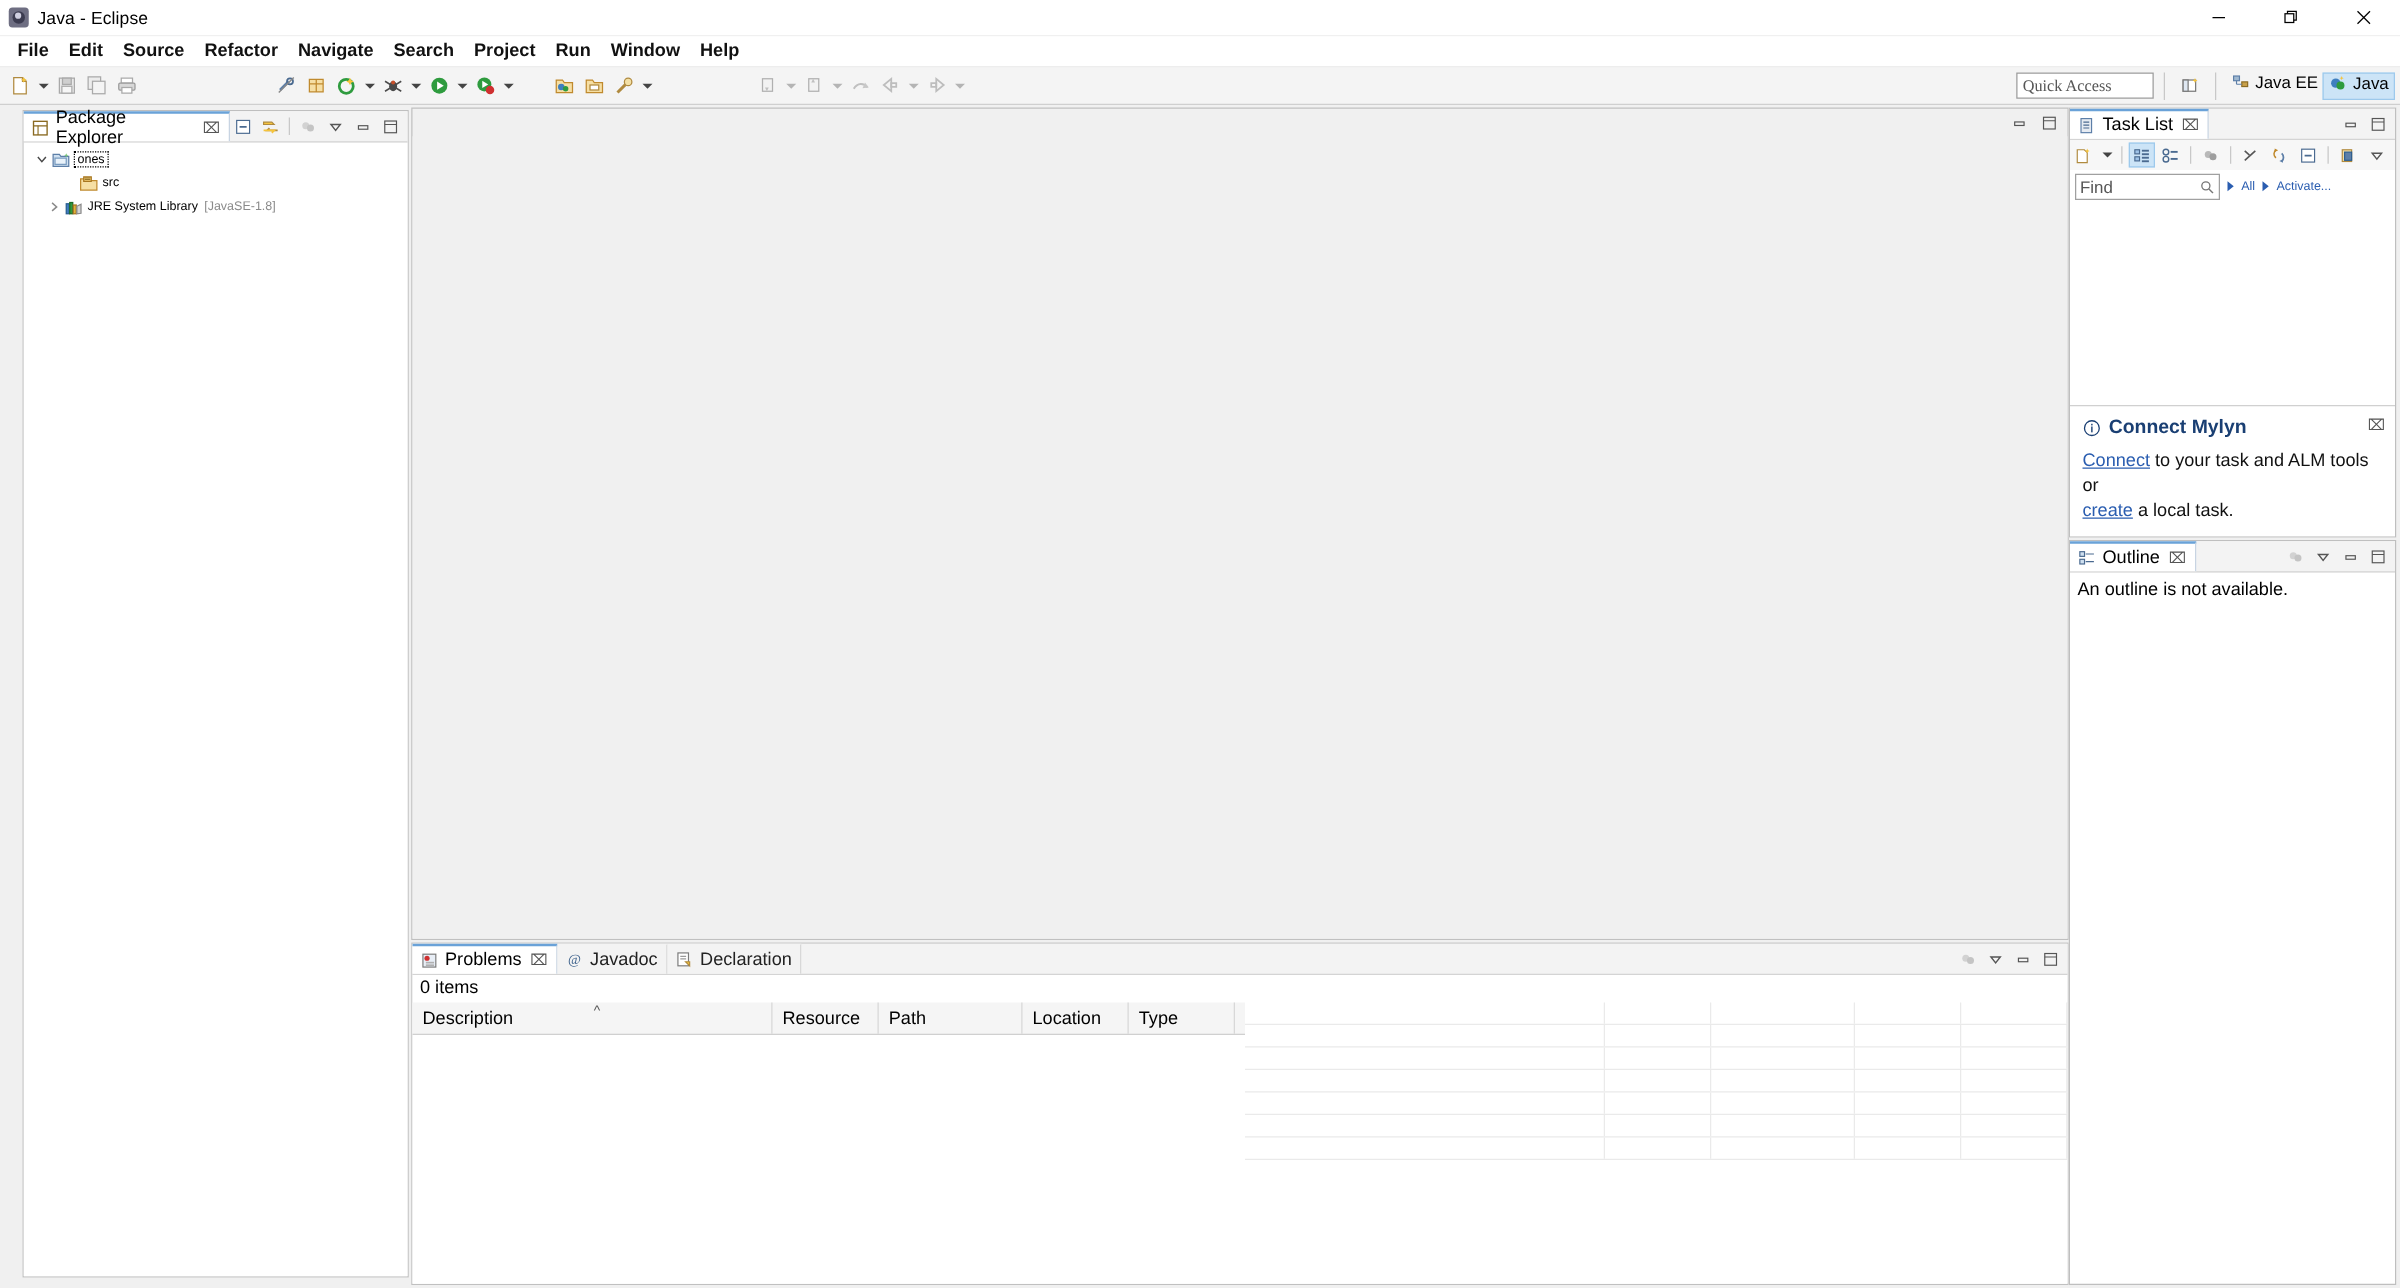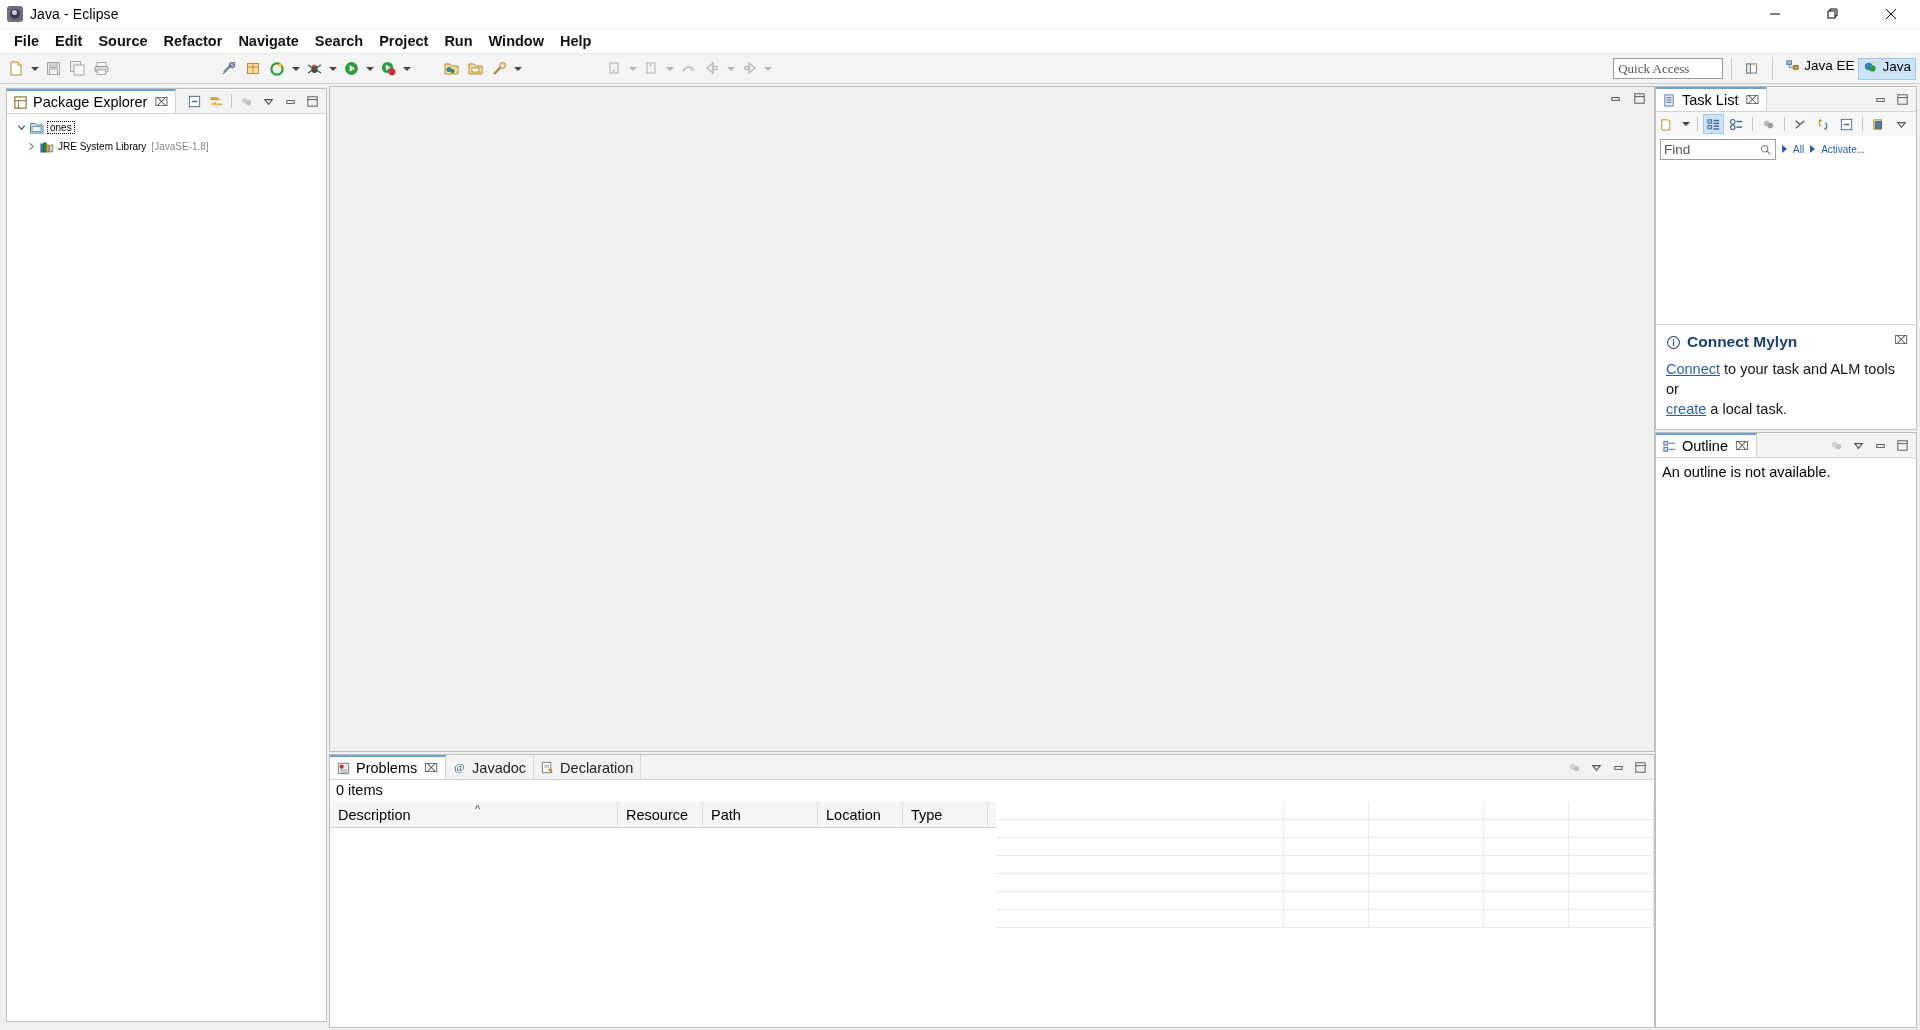--- a/index.html
+++ b/index.html
@@ -85,21 +85,21 @@
   }
   .persp-btn.active { background:#cce4f7; border:1px solid #9dc9ec; }
 
   
   #main { display:flex; height: calc(1030px - 29px - 25px - 30px); }
 
   
   #left-col { width: 479px; display:flex; flex-direction:column; padding: 2px 2px 2px 2px; }
   #pkg-view {
     flex:1; display:flex; flex-direction:column;
-    border:1px solid #bfbfbf; background:#fff; margin: 2px 0 6px 4px;
+    border:1px solid #bfbfbf; background:#fff; margin: 2px 0 6px 16px;
   }
   .view-tabrow {
     height: 25px; display:flex; align-items:stretch;
     background:#f3f3f3; border-bottom:1px solid #d4d4d4; position:relative;
   }
   .view-tab {
     display:flex; align-items:center; gap:5px; padding: 0 7px 0 6px;
     background:#fff; border-right:1px solid #c8d4e2;
     border-top: 2px solid #6aa2d8;
     font-size: 14.5px; color:#000;
@@ -479,20 +479,30 @@
               </svg>
           </span>
           <svg class="ic" width="16" height="16" viewBox="0 0 16 16">
             <path d="M1.5 3.5h5l1.2 1.6H14v8H1.5z" fill="#cfe0f0" stroke="#5d7fa8"></path>
             <path d="M3 6.5h9v5H3z" fill="#e9f2fa" stroke="#7a9cc0"></path>
             <path d="M12 2.5l.5 1.2 1.2.5-1.2.5-.5 1.2-.5-1.2-1.2-.5 1.2-.5z" fill="#7ac47a"></path>
           </svg>
           <span class="tree-label sel-dotted">ones</span>
         </div>
 
+        <div class="tree-row" style="padding-left:28px;">
+          <span class="twisty"></span>
+          <svg class="ic" width="16" height="16" viewBox="0 0 16 16">
+            <path d="M1.5 4h5l1.2 1.5H14.5V13H1.5z" fill="#f6dfa4" stroke="#c08a2e"></path>
+            <rect x="4" y="2.5" width="6" height="3.6" fill="#f3cf7a" stroke="#a8761f"></rect>
+            <line x1="4.8" y1="3.4" x2="9.2" y2="3.4" stroke="#8a6a22" stroke-width=".7"></line>
+            <line x1="4.8" y1="4.6" x2="9.2" y2="4.6" stroke="#8a6a22" stroke-width=".7"></line>
+          </svg>
+          <span class="tree-label">src</span>
+        </div>
 
         <div class="tree-row" style="padding-left:16px;">
           <span class="twisty">
             <svg width="11" height="11" viewBox="0 0 12 12">
                 <polyline points="4,2.5 8,6 4,9.5" fill="none" stroke="#8a8a8a" stroke-width="1.3"></polyline>
               </svg>
           </span>
           <svg class="ic" width="16" height="16" viewBox="0 0 16 16">
             <rect x="2" y="5" width="2.4" height="8" fill="#3f7fbf" stroke="#2a5d90"></rect>
             <rect x="4.8" y="4" width="2.4" height="9" fill="#2e9b3e" stroke="#1d6b29"></rect>

